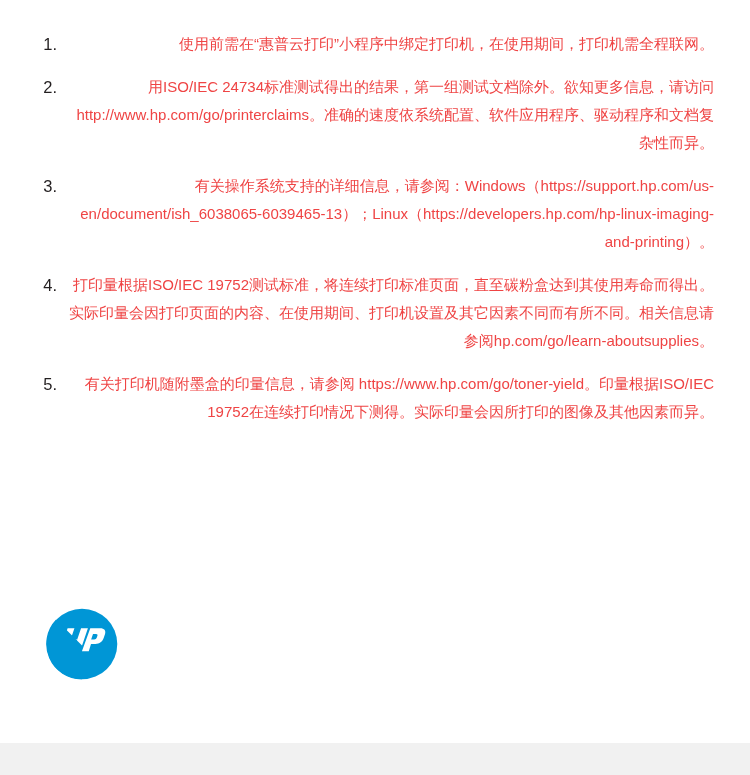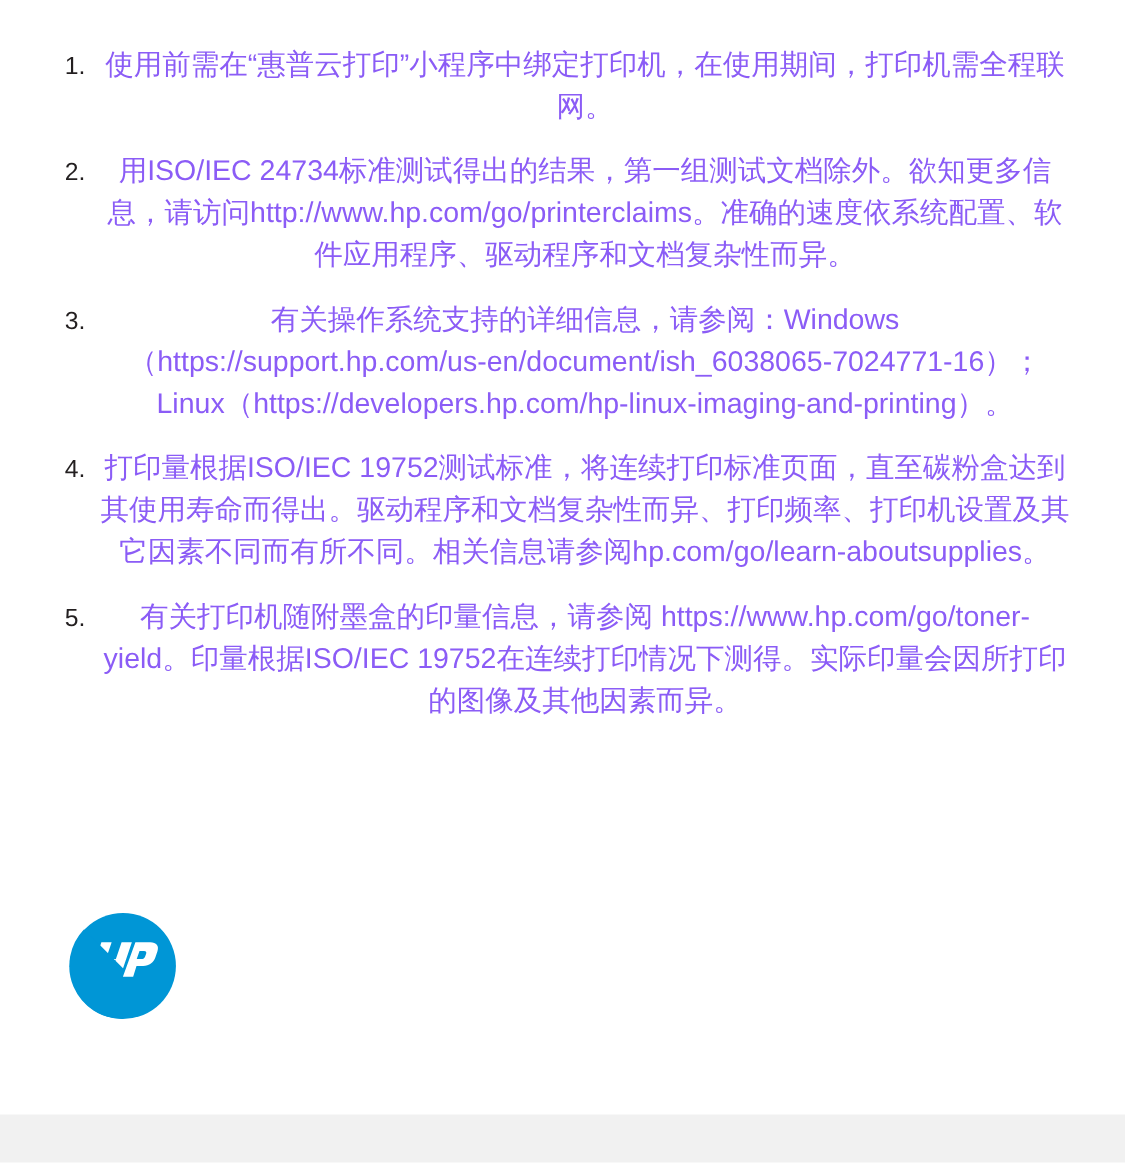--- a/index.html
+++ b/index.html
@@ -37,24 +37,24 @@
     text-align: right;
     font-size: 16.5px;
     line-height: 28px;
     color: #231f20;
     padding-right: 9px;
     box-sizing: border-box;
     letter-spacing: 0;
   }
   .note-body {
     flex: 1 1 auto;
-    font-size: 19px;
+    font-size: 15px;
     line-height: 28px;
-    color: #8b5cf6;
-    text-align: center;
+    color: #ef4444;
+    text-align: right;
     word-break: break-word;
   }
   .logo-wrap {
     position: absolute;
     left: 46px;
     top: 608px;
     width: 72px;
     height: 72px;
   }
   .hp-logo {
@@ -80,25 +80,25 @@
     <li class="note">
       <span class="note-num">1.</span>
       <span class="note-body">使用前需在“惠普云打印”小程序中绑定打印机，在使用期间，打印机需全程联网。</span>
     </li>
     <li class="note">
       <span class="note-num">2.</span>
       <span class="note-body">用ISO/IEC 24734标准测试得出的结果，第一组测试文档除外。欲知更多信息，请访问http://www.hp.com/go/printerclaims。准确的速度依系统配置、软件应用程序、驱动程序和文档复杂性而异。</span>
     </li>
     <li class="note">
       <span class="note-num">3.</span>
-      <span class="note-body">有关操作系统支持的详细信息，请参阅：Windows（https://support.hp.com/us-en/document/ish_6038065-7024771-16）；Linux（https://developers.hp.com/hp-linux-imaging-and-printing）。</span>
+      <span class="note-body">有关操作系统支持的详细信息，请参阅：Windows（https://support.hp.com/us-en/document/ish_6038065-6039465-13）；Linux（https://developers.hp.com/hp-linux-imaging-and-printing）。</span>
     </li>
     <li class="note">
       <span class="note-num">4.</span>
-      <span class="note-body">打印量根据ISO/IEC 19752测试标准，将连续打印标准页面，直至碳粉盒达到其使用寿命而得出。驱动程序和文档复杂性而异、打印频率、打印机设置及其它因素不同而有所不同。相关信息请参阅hp.com/go/learn-aboutsupplies。</span>
+      <span class="note-body">打印量根据ISO/IEC 19752测试标准，将连续打印标准页面，直至碳粉盒达到其使用寿命而得出。实际印量会因打印页面的内容、在使用期间、打印机设置及其它因素不同而有所不同。相关信息请参阅hp.com/go/learn-aboutsupplies。</span>
     </li>
     <li class="note">
       <span class="note-num">5.</span>
       <span class="note-body">有关打印机随附墨盒的印量信息，请参阅 https://www.hp.com/go/toner-yield。印量根据ISO/IEC 19752在连续打印情况下测得。实际印量会因所打印的图像及其他因素而异。</span>
     </li>
   </ol>
 
   <div class="logo-wrap">
     <svg class="hp-logo" viewBox="0 0 100 100">
       <circle cx="50" cy="50" r="49" fill="#0096d6"></circle>

